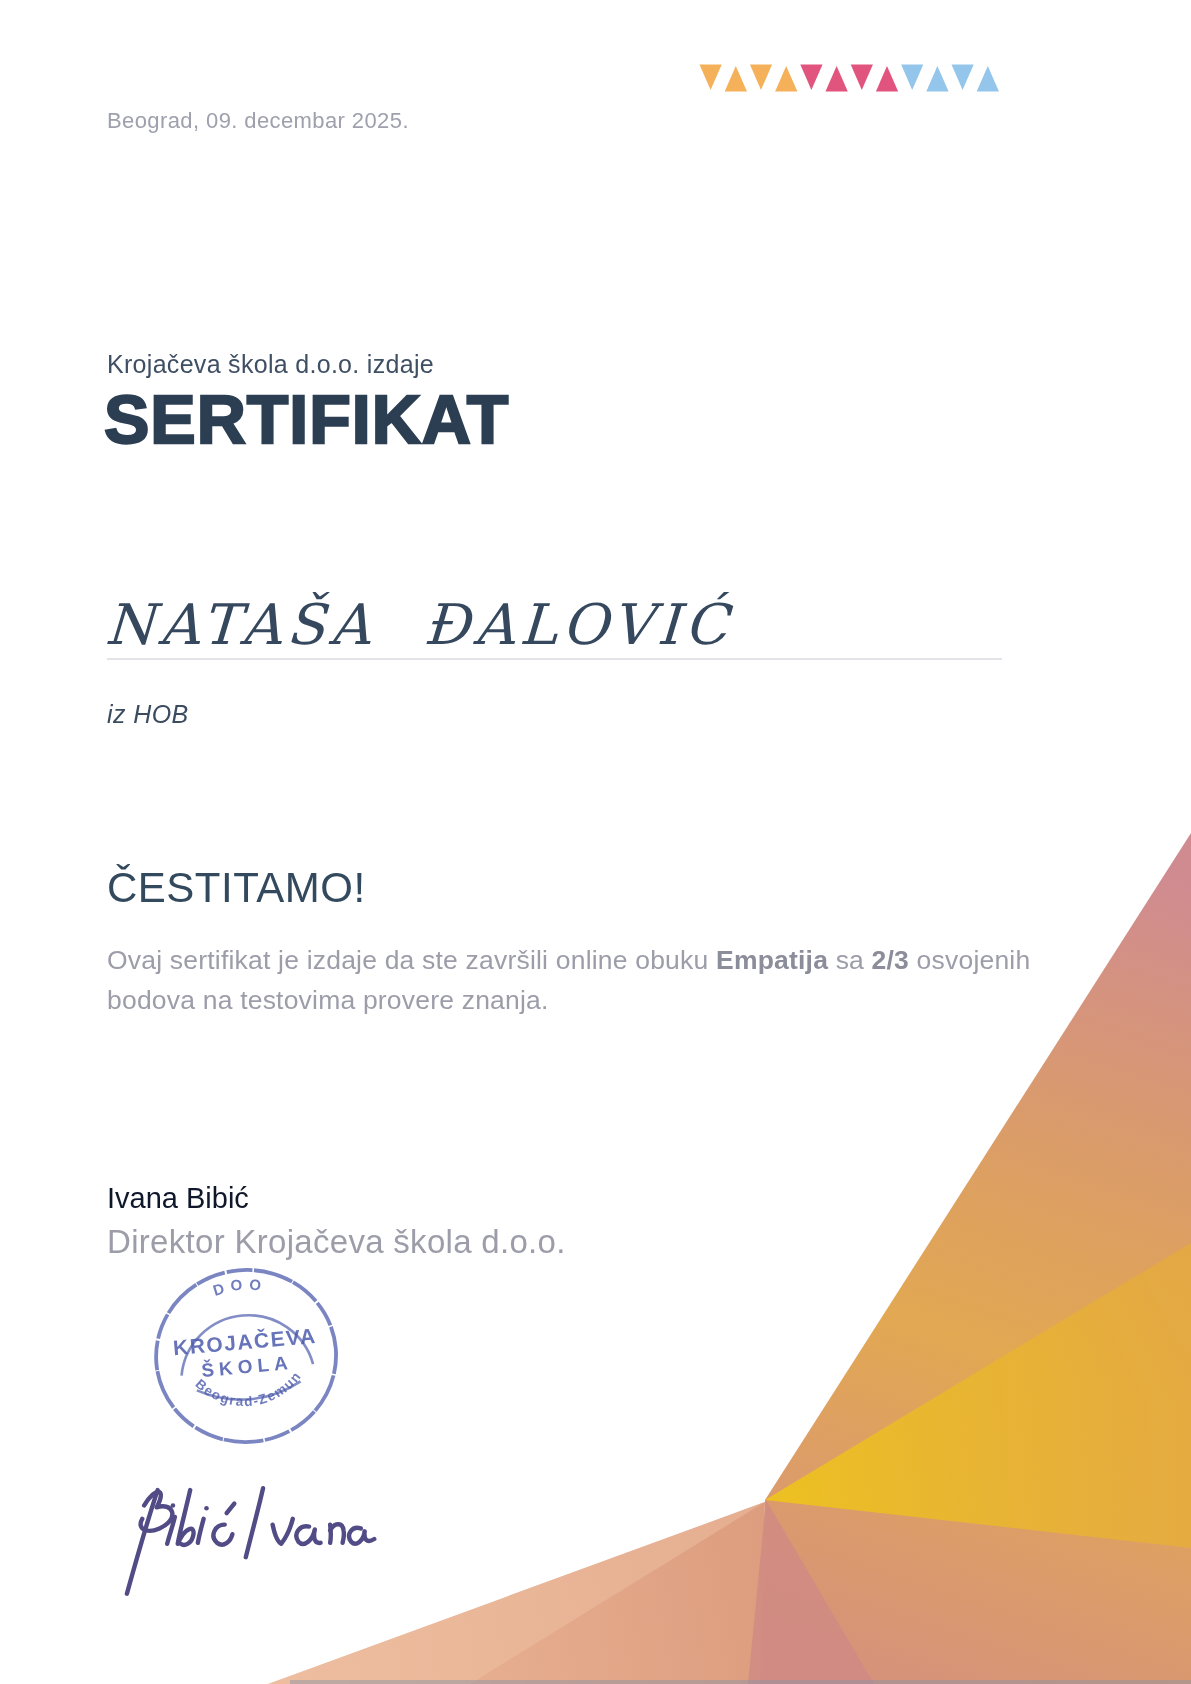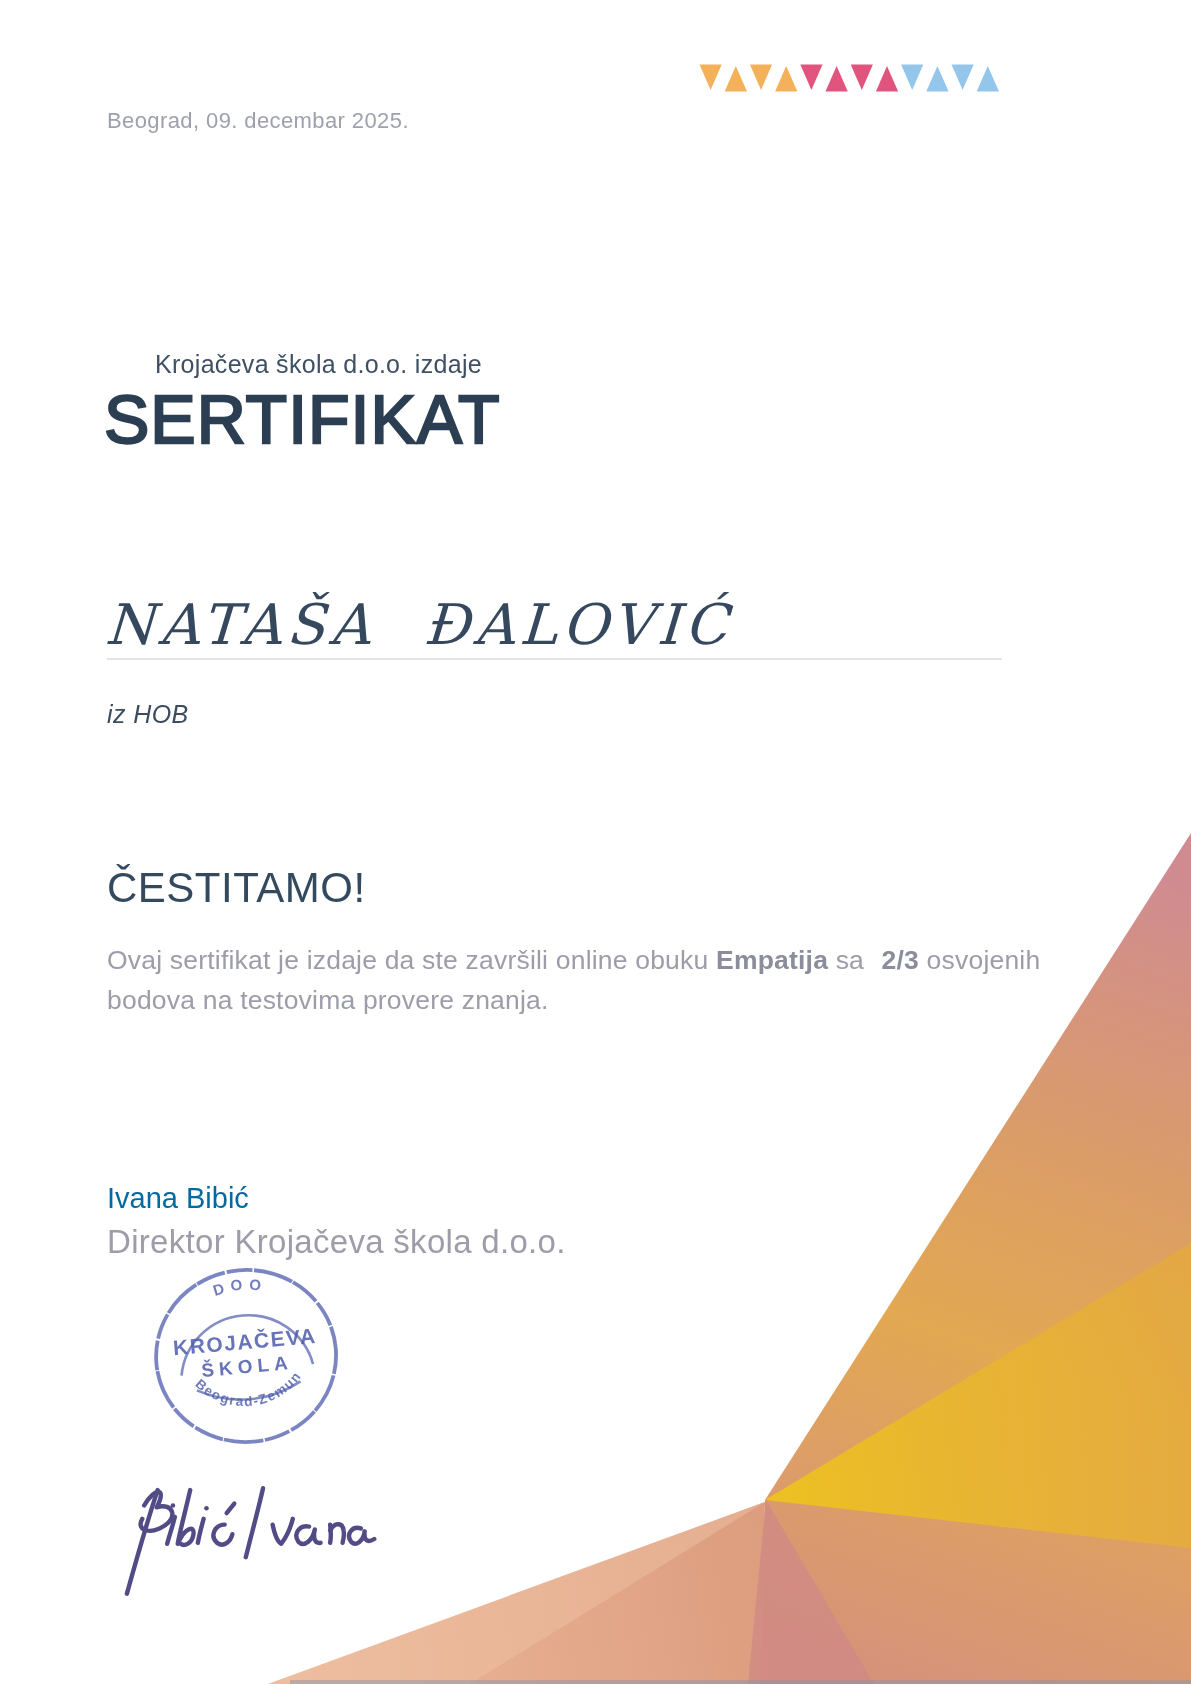--- a/index.html
+++ b/index.html
@@ -18,25 +18,25 @@
   }
   .logo{left:698px;top:56px;width:302px;text-align:right;}
   .logo-wordmark{
     font-size:27px;font-weight:400;color:#56565e;
     letter-spacing:2.6px;white-space:nowrap;
   }
   .logo-strip{display:block;margin-top:7px;}
   
   .issuer{
     left:107px;top:350px;
-    font-size:25px;color:#3f4f64;letter-spacing:.3px;margin-left:48px;
+    font-size:25px;color:#3f4f64;letter-spacing:.3px;
   }
   .title{
     left:104px;top:380px;
-    font-size:68px;font-weight:400;color:#2c3e52;
+    font-size:68px;font-weight:700;color:#2c3e52;
     letter-spacing:1px;
     -webkit-text-stroke:2.3px #2c3e52;
   }
   
   .recipient-name{
     left:107px;top:592px;
     font-family:"DejaVu Serif", serif;font-style:italic;
     font-size:56px;color:#35485e;
     letter-spacing:5px;word-spacing:26px;
     transform:skewX(-6deg);transform-origin:left bottom;
@@ -53,25 +53,25 @@
   
   .congrats-heading{
     left:107px;top:864px;
     font-size:42px;color:#33495d;letter-spacing:.5px;
   }
   .congrats-text{
     left:107px;top:940px;width:980px;
     font-size:26.5px;line-height:40px;color:#9c9da9;letter-spacing:.2px;
   }
   .congrats-text .b{font-weight:700;color:#8c8d9b;}
-  .congrats-text .score{margin-left:10px;}
+  .congrats-text .score{}
   
   .signatory-name{
     left:107px;top:1182px;
-    font-size:29px;color:#0369a1;
+    font-size:29px;color:#0f172a;
   }
   .signatory-role{
     left:107px;top:1223px;
     font-size:33px;color:#9c9da9;letter-spacing:.3px;
   }
   .stamp{left:148px;top:1260px;}
   .signature{left:102px;top:1474px;}
   
   .bg{left:0;top:0;width:1191px;height:1684px;pointer-events:none;}
   .content{position:absolute;inset:0;}

